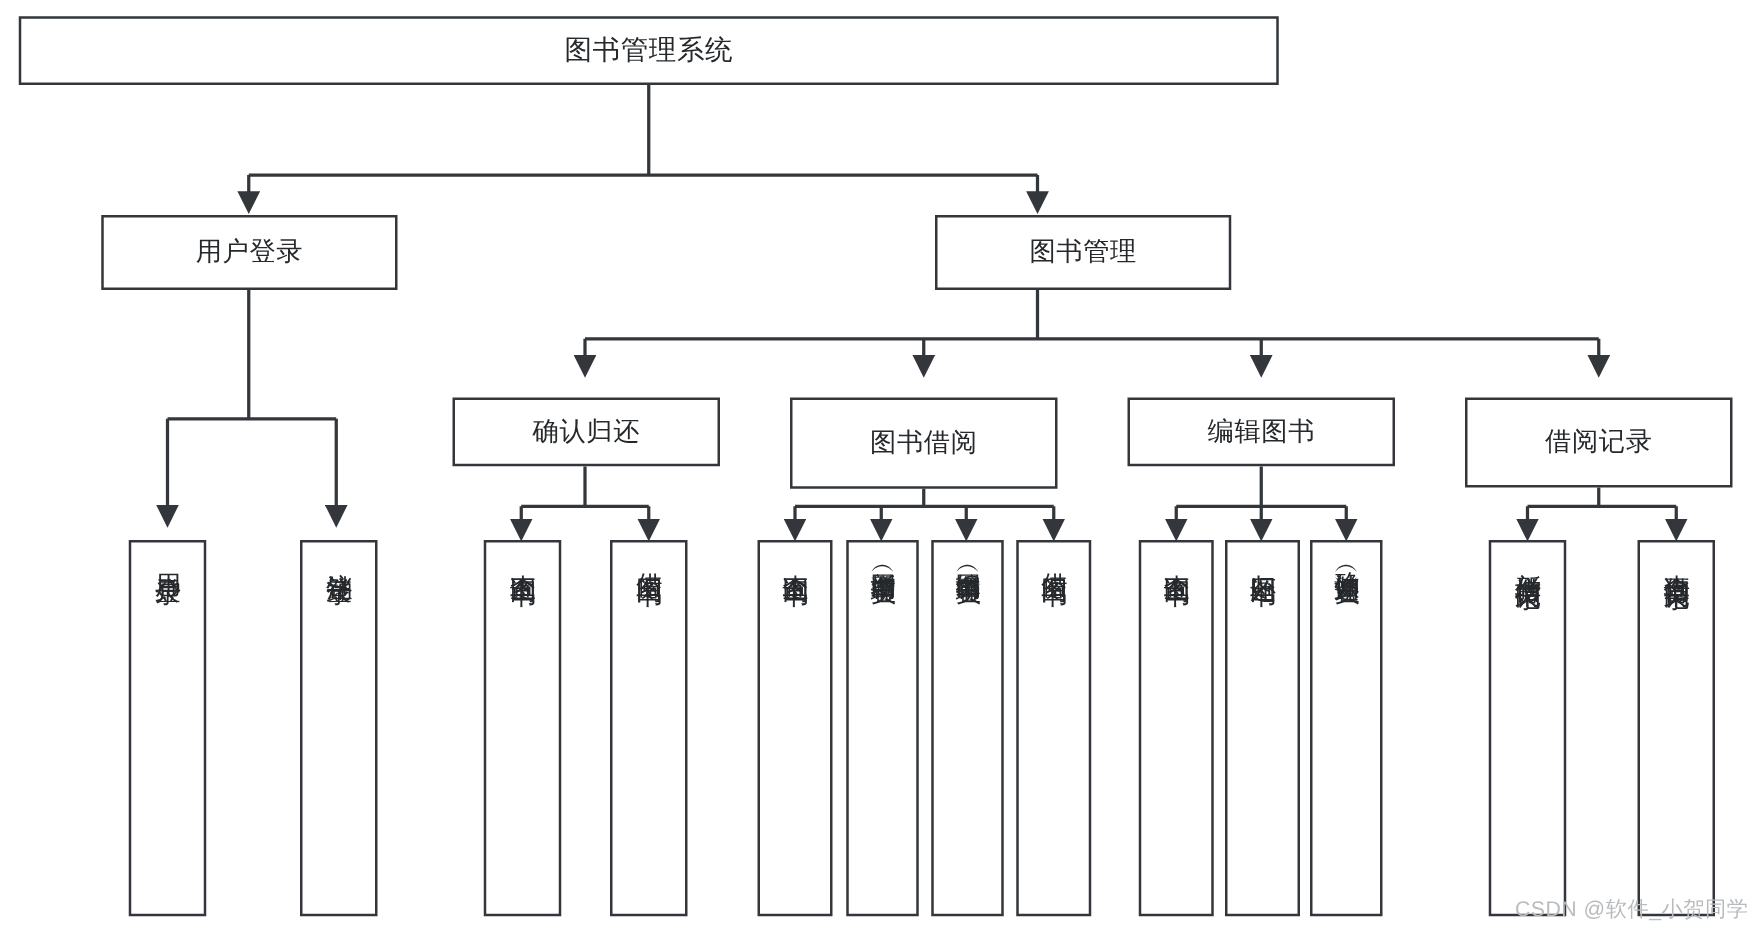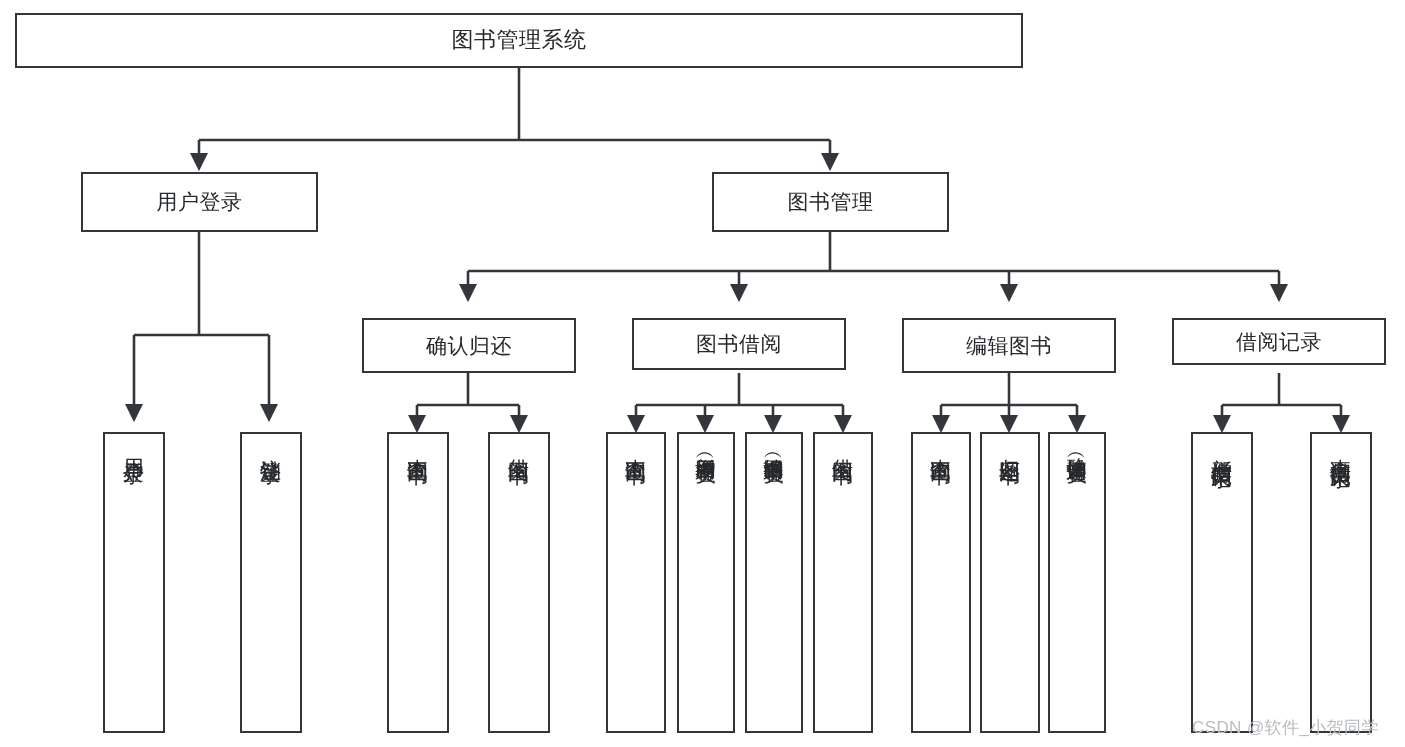--- a/index.html
+++ b/index.html
@@ -67,20 +67,21 @@
     font-size: 20px;
     letter-spacing: 1px;
   }
   .watermark {
     position: absolute;
     font-size: 17px;
     color: #b9bcbf;
     white-space: nowrap;
     letter-spacing: 0.4px;
     pointer-events: none;
+    padding-left: 20px;
   }
 </style>
 </head>
 <body>
 
 <div id="diagram-root">
 
   <svg id="diagram-svg" viewBox="0 0 1405 747" xmlns="http://www.w3.org/2000/svg">
     <defs>
       <marker id="arrow" viewBox="0 0 12 12" refX="6" refY="6" markerWidth="7" markerHeight="7" orient="auto-start-reverse">
@@ -135,37 +136,37 @@
   </svg>
 
   <div class="node horiz root" style="left:15px; top:13px; width:1008px; height:55px;">
     <span class="node-label">图书管理系统</span>
   </div>
 
   <div class="node horiz" style="left:81px; top:172px; width:237px; height:60px;">
     <span class="node-label">用户登录</span>
   </div>
 
-  <div class="node horiz" style="left:712px; top:172px; width:237px; height:60px;">
+  <div class="node horiz" style="left:748px; top:172px; width:237px; height:60px;">
     <span class="node-label">图书管理</span>
   </div>
 
   <div class="node horiz" style="left:362px; top:318px; width:214px; height:55px;">
     <span class="node-label">确认归还</span>
   </div>
 
-  <div class="node horiz" style="left:632px; top:318px; width:214px; height:52px;">
+  <div class="node horiz" style="left:632px; top:318px; width:214px; height:73px;">
     <span class="node-label">图书借阅</span>
   </div>
 
   <div class="node horiz" style="left:902px; top:318px; width:214px; height:55px;">
     <span class="node-label">编辑图书</span>
   </div>
 
-  <div class="node horiz" style="left:1172px; top:318px; width:214px; height:47px;">
+  <div class="node horiz" style="left:1172px; top:318px; width:214px; height:72px;">
     <span class="node-label">借阅记录</span>
   </div>
 
   <div class="node vert" style="left:103px; top:432px; width:62px; height:301px;">
     <span class="node-label">用户登录</span>
   </div>
   <div class="node vert" style="left:240px; top:432px; width:62px; height:301px;">
     <span class="node-label">注销登录</span>
   </div>
 

